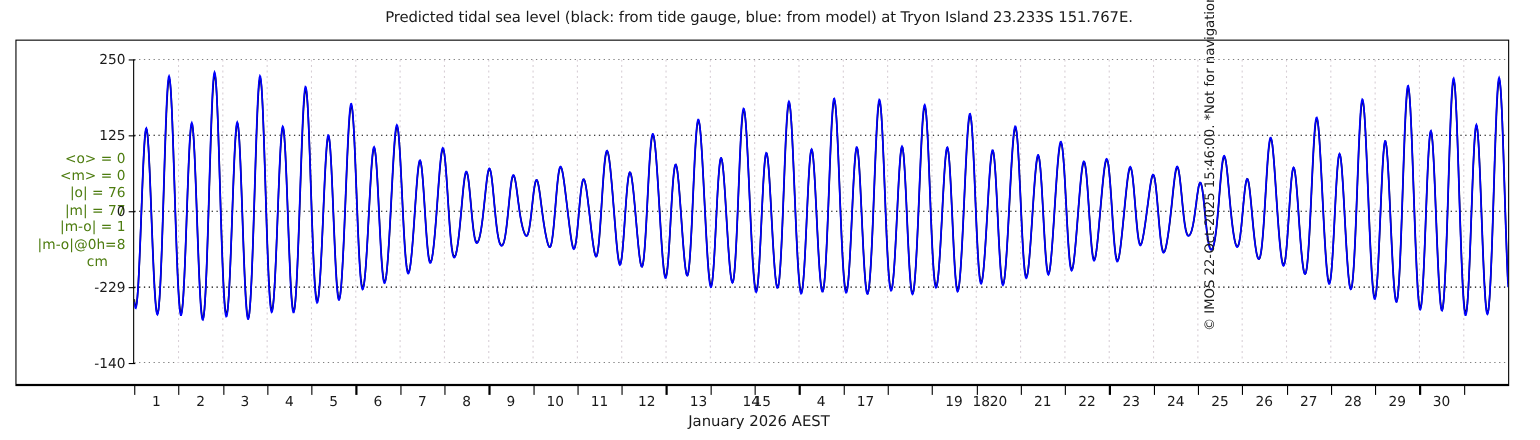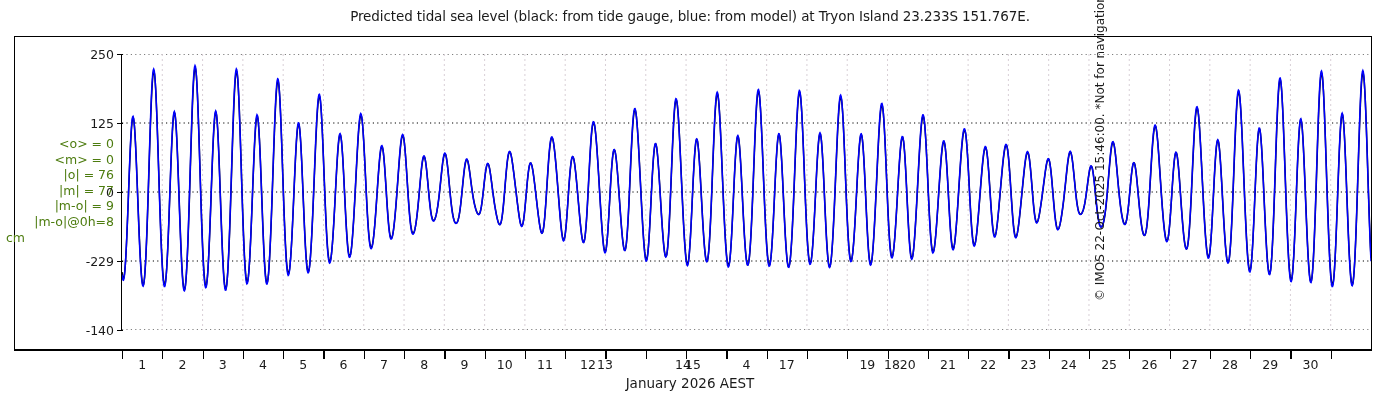--- a/index.html
+++ b/index.html
@@ -61,21 +61,21 @@
     position: absolute; left: 0; top: 375px; width: 1380px;
     text-align: center; font-size: 13.5px; color: #1a1a1a;
   }
 
   #stats-block {
     position: absolute; left: 6px; top: 136px;
     width: 108px; text-align: right;
     font-size: 12.5px; line-height: 15.6px; color: #4d7c0f;
   }
   #stats-block .stat-line { display:block; white-space: nowrap; }
-  #stats-block .stat-unit { display:block; text-align: left; padding-right: 16px; }
+  #stats-block .stat-unit { display:block; text-align: right; padding-right: 16px; }
 
   #copyright {
     position: absolute; right: -124px; top: 138px;
     width: 400px;
     transform: rotate(-90deg); transform-origin: center center;
     font-size: 12px; color: #1a1a1a; white-space: nowrap;
     text-align: center;
   }
 </style>
 </head>
@@ -85,21 +85,21 @@
 
   <div id="chart-title">Predicted tidal sea level (black: from tide gauge, blue: from model) at Tryon Island 23.233S 151.767E.</div>
 
   <div id="outer-frame"></div>
 
   <div id="stats-block">
     <span class="stat-line">&lt;o&gt; = 0</span>
     <span class="stat-line">&lt;m&gt; = 0</span>
     <span class="stat-line">|o| = 76</span>
     <span class="stat-line">|m| = 77</span>
-    <span class="stat-line">|m-o| = 9</span>
+    <span class="stat-line">|m-o| = 1</span>
     <span class="stat-line">|m-o|@0h=8</span>
     <span class="stat-unit">cm</span>
   </div>
 
   <div id="y-labels">
       <div class="ytick-label" style="top: 54px;">250</div>
       <div class="ytick-label" style="top: 123px;">125</div>
       <div class="ytick-label" style="top: 192px;">0</div>
       <div class="ytick-label" style="top: 261px;">-229</div>
       <div class="ytick-label" style="top: 330px;">-140</div>
@@ -192,21 +192,21 @@
       <div class="xtick-label" style="left: 222.726px;">3</div>
       <div class="xtick-label" style="left: 263.016px;">4</div>
       <div class="xtick-label" style="left: 303.306px;">5</div>
       <div class="xtick-label" style="left: 343.597px;">6</div>
       <div class="xtick-label" style="left: 383.887px;">7</div>
       <div class="xtick-label" style="left: 424.177px;">8</div>
       <div class="xtick-label" style="left: 464.468px;">9</div>
       <div class="xtick-label" style="left: 504.758px;">10</div>
       <div class="xtick-label" style="left: 545.048px;">11</div>
       <div class="xtick-label" style="left: 588px;">12</div>
-      <div class="xtick-label" style="left: 605px; text-align: center;">13</div>
+      <div class="xtick-label" style="left: 635px; text-align: center;">13</div>
       <div class="xtick-label" style="left: 647px; margin-left: 36px;">14</div>
       <div class="xtick-label" style="left: 693px;">15</div>
       <div class="xtick-label" style="left: 746.5px;">4</div>
       <div class="xtick-label" style="left: 786.79px;">17</div>
       <div class="xtick-label" style="left: 862px; margin-left: 30px;">18</div>
       <div class="xtick-label" style="left: 867.371px;">19</div>
       <div class="xtick-label" style="left: 907.661px;">20</div>
       <div class="xtick-label" style="left: 947.952px;">21</div>
       <div class="xtick-label" style="left: 988.242px;">22</div>
       <div class="xtick-label" style="left: 1028.53px;">23</div>

